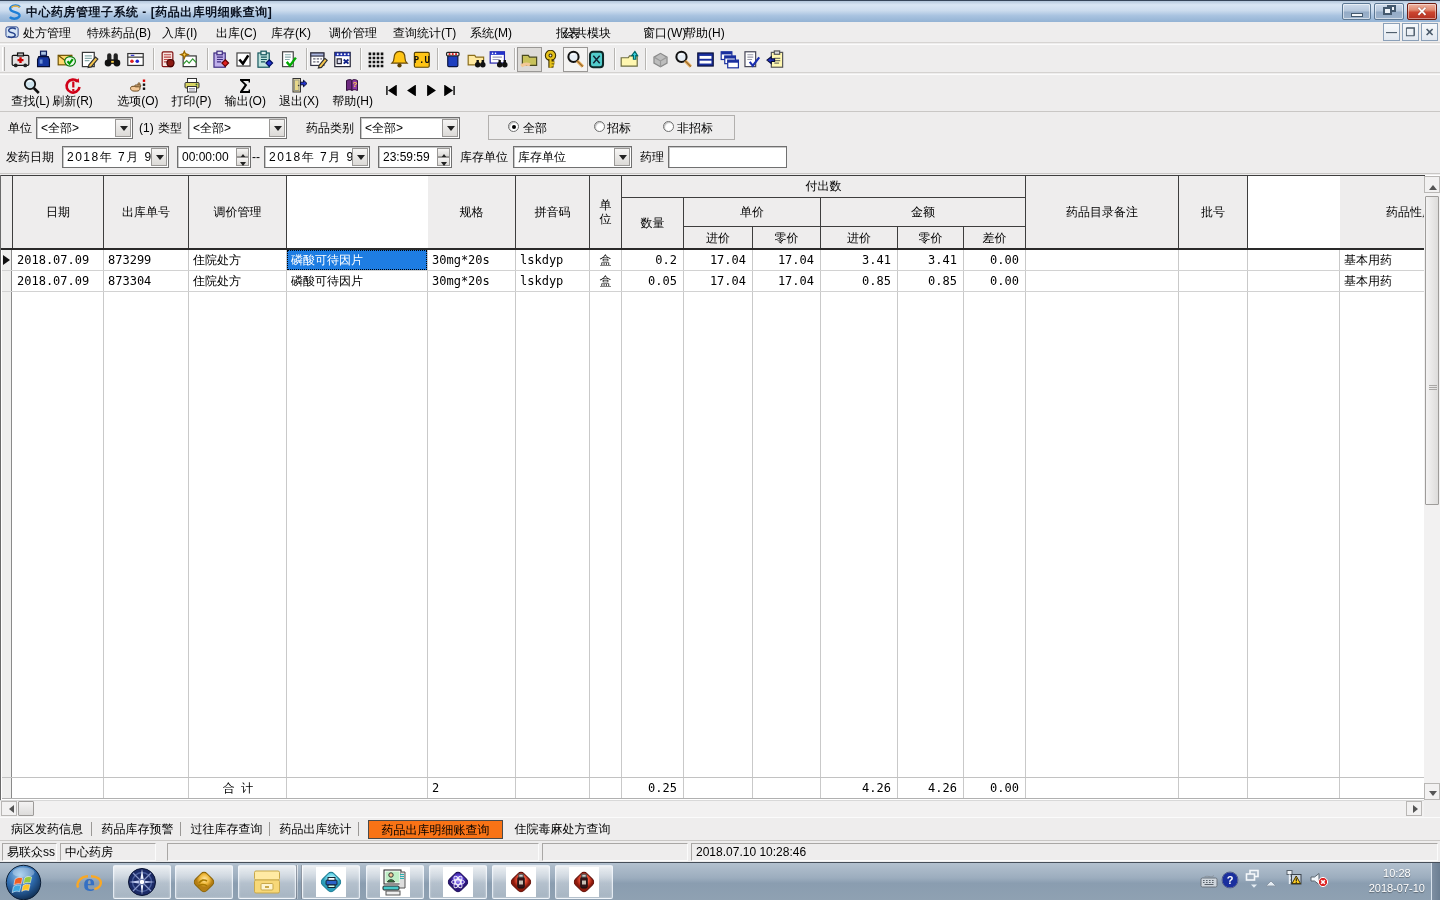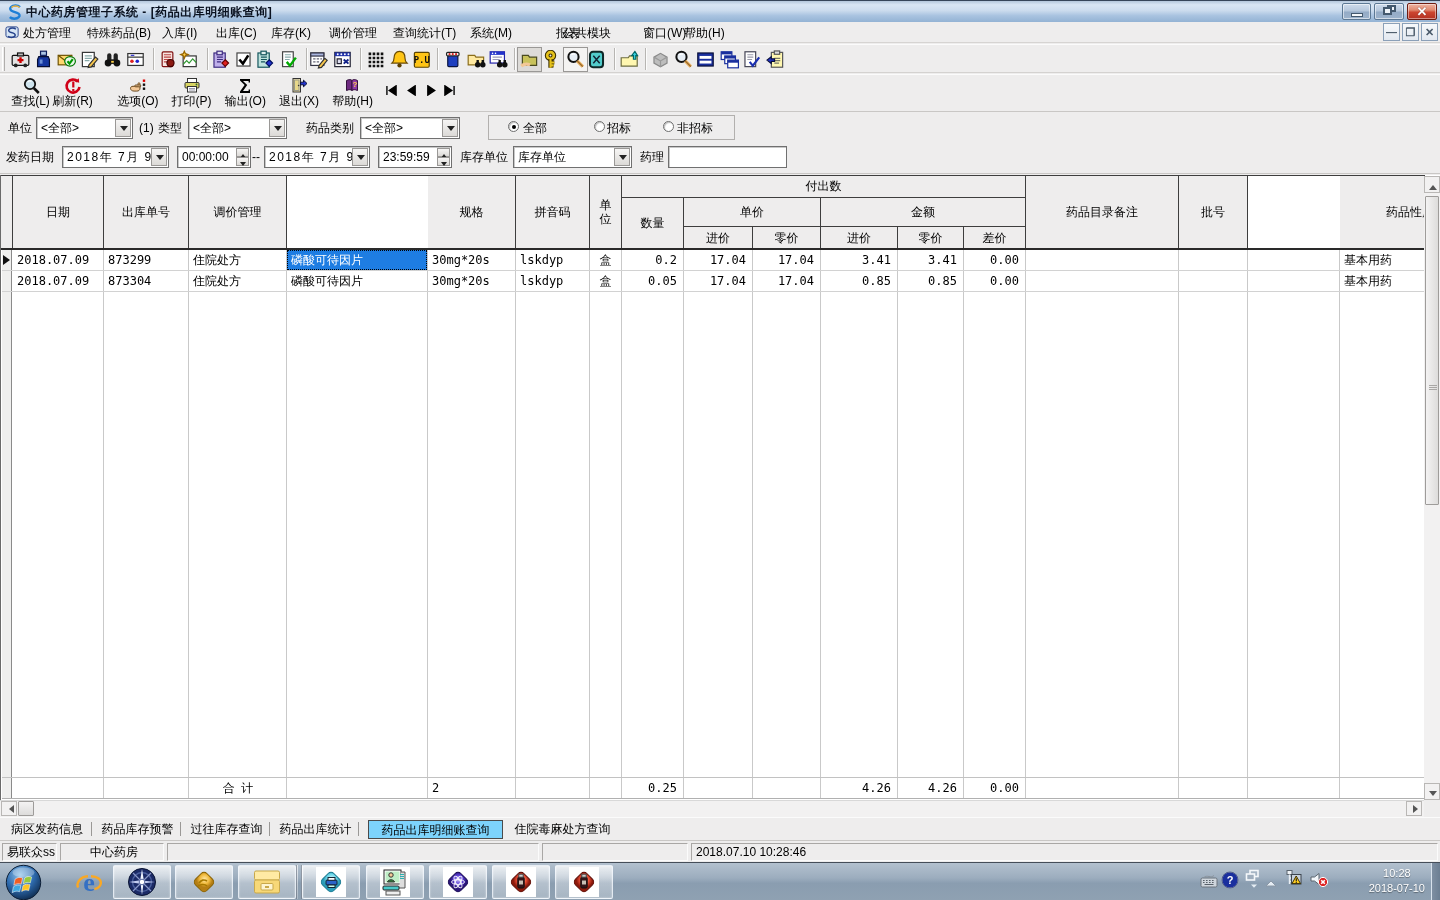--- a/index.html
+++ b/index.html
@@ -75,21 +75,21 @@
   .sbbtn { position:absolute; background:#f2f1f1; border:1px solid #b9b7b5; }
   .sbthumb { position:absolute; background:linear-gradient(90deg,#f4f3f3,#dddcdb); border:1px solid #9e9c9a; border-radius:1px; }
   .sbthumb.h { background:linear-gradient(#f4f3f3,#dddcdb); }
   .arr { position:absolute; width:0; height:0; border:4px solid transparent; }
   .grip { position:absolute; left:3px; width:8px; height:1px; background:#a9a7a5; box-shadow:0 2px 0 #a9a7a5, 0 4px 0 #a9a7a5; }
 
   
   #tabbar { left:0; top:817px; width:1440px; height:23px; background:#eeeded; border-top:1px solid #fbfbfb; }
   .tab { position:absolute; top:2px; height:19px; line-height:19px; text-align:center; color:#000; }
   .tab .sep { position:absolute; right:0; top:2px; width:1px; height:14px; background:#9a9896; }
-  .tab.active { border:1px solid #4a4a4a; background:#7dd3fc; }
+  .tab.active { border:1px solid #4a4a4a; background:#f97316; }
 
   
   #statusbar { left:0; top:840px; width:1440px; height:22px; background:#eeeded; border-top:1px solid #c9c7c5; }
   .sseg { position:absolute; top:2px; height:18px; line-height:17px; border:1px solid; border-color:#a9a7a5 #fbfbfb #fbfbfb #a9a7a5; padding-left:4px; white-space:nowrap; overflow:hidden; }
 
   
   #taskbar { left:0; top:862px; width:1440px; height:38px;
     background:linear-gradient(#b3c1cf 0%, #9cadbe 40%, #8a9db0 55%, #8fa1b2 100%);
     border-top:1px solid #454e59; }
   .tbtn { position:absolute; top:2px; width:58px; height:34px; border-radius:2px;
@@ -620,21 +620,21 @@
       <div class="tab" style="left: 2px; width: 90px;">病区发药信息<div class="sep"></div></div>
       <div class="tab" style="left: 94px; width: 87px;">药品库存预警<div class="sep"></div></div>
       <div class="tab" style="left: 183px; width: 87px;">过往库存查询<div class="sep"></div></div>
       <div class="tab" style="left: 272px; width: 87px;">药品出库统计<div class="sep"></div></div>
       <div class="tab active" style="left: 368px; width: 135px;">药品出库明细账查询</div>
       <div class="tab" style="left: 505px; width: 115px;">住院毒麻处方查询</div>
     </div>
 
   <div id="statusbar" class="abs">
       <div class="sseg" style="left: 2px; width: 55px;">易联众ss</div>
-      <div class="sseg" style="left: 60px; width: 104px; text-align: center;">中心药房</div>
+      <div class="sseg" style="left: 60px; width: 96px;">中心药房</div>
       <div class="sseg" style="left: 167px; width: 372px;"></div>
       <div class="sseg" style="left: 542px; width: 146px;"></div>
       <div class="sseg" style="left: 691px; width: 747px;">2018.07.10 10:28:46</div>
     </div>
 
   <div id="taskbar" class="abs" style="background:linear-gradient(#b3c1cf 0%,#9cadbe 40%,#8a9db0 55%,#8fa1b2 100%)">
     <div id="tray"></div>
     <div id="clock">
       <div>10:28</div>
       <div>2018-07-10</div>

